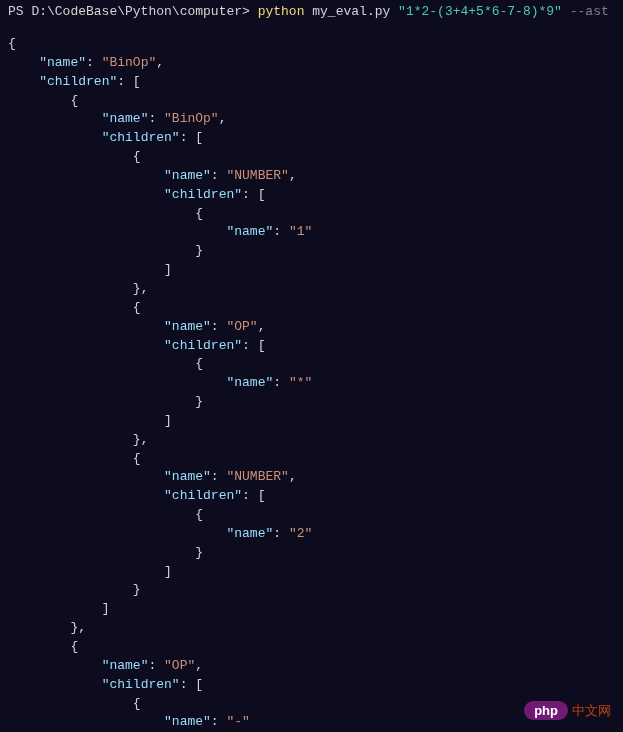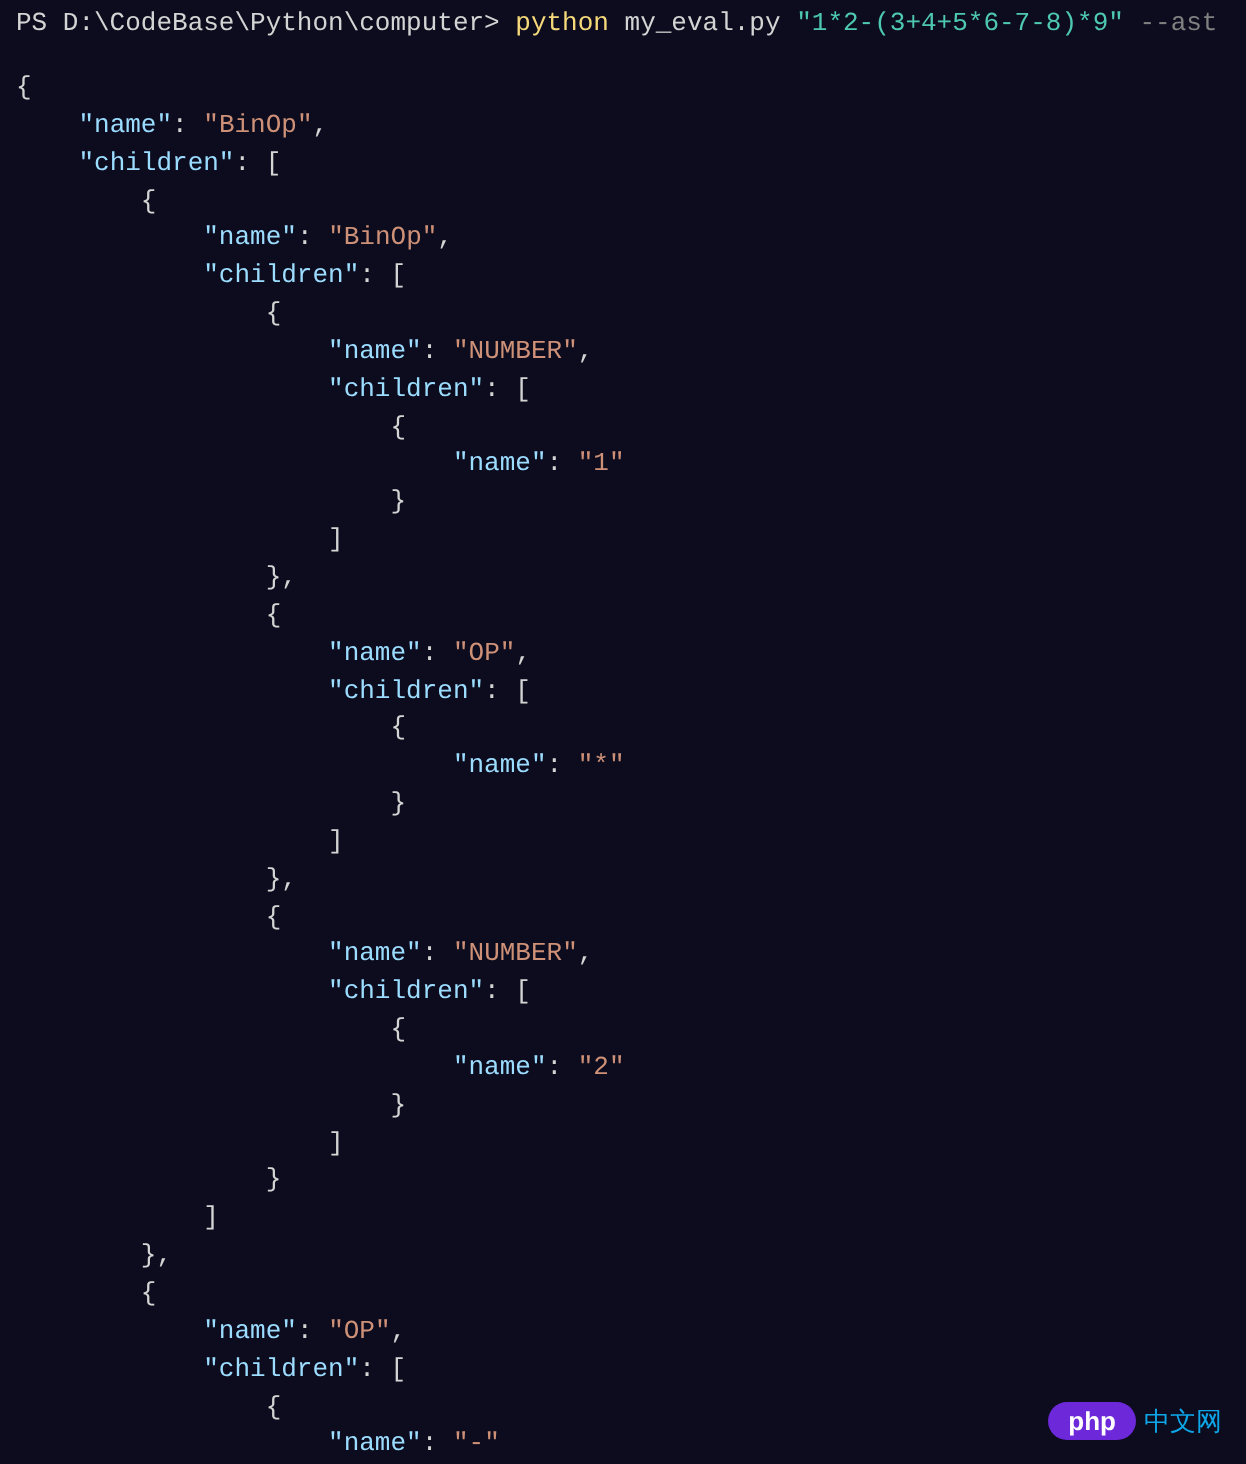--- a/index.html
+++ b/index.html
@@ -58,31 +58,31 @@
     }
     .watermark {
       position: absolute;
       bottom: 12px;
       right: 12px;
       display: flex;
       align-items: center;
       gap: 4px;
     }
     .watermark-badge {
-      background: #6d28d9;
+      background: #701a75;
       color: #fff;
       padding: 2px 10px;
       border-radius: 12px;
       font-size: 13px;
       font-weight: bold;
       font-family: Arial, sans-serif;
       text-align: center;
     }
     .watermark-text {
-      color: #0ea5e9;
+      color: #c2410c;
       font-size: 13px;
       font-family: Liberation Sans, sans-serif;
     }
   </style>
 </head>
 <body>
 
 <div class="prompt-line"><span class="ps-prefix">PS </span><span class="path">D:\CodeBase\Python\computer</span><span class="path">&gt; </span><span class="python-cmd">python</span><span class="script-name"> my_eval.py </span><span class="arg-string">"1*2-(3+4+5*6-7-8)*9"</span><span class="flag"> --ast</span></div>
 
 <div class="json-output" id="json-container"><span class="brace">{</span>

